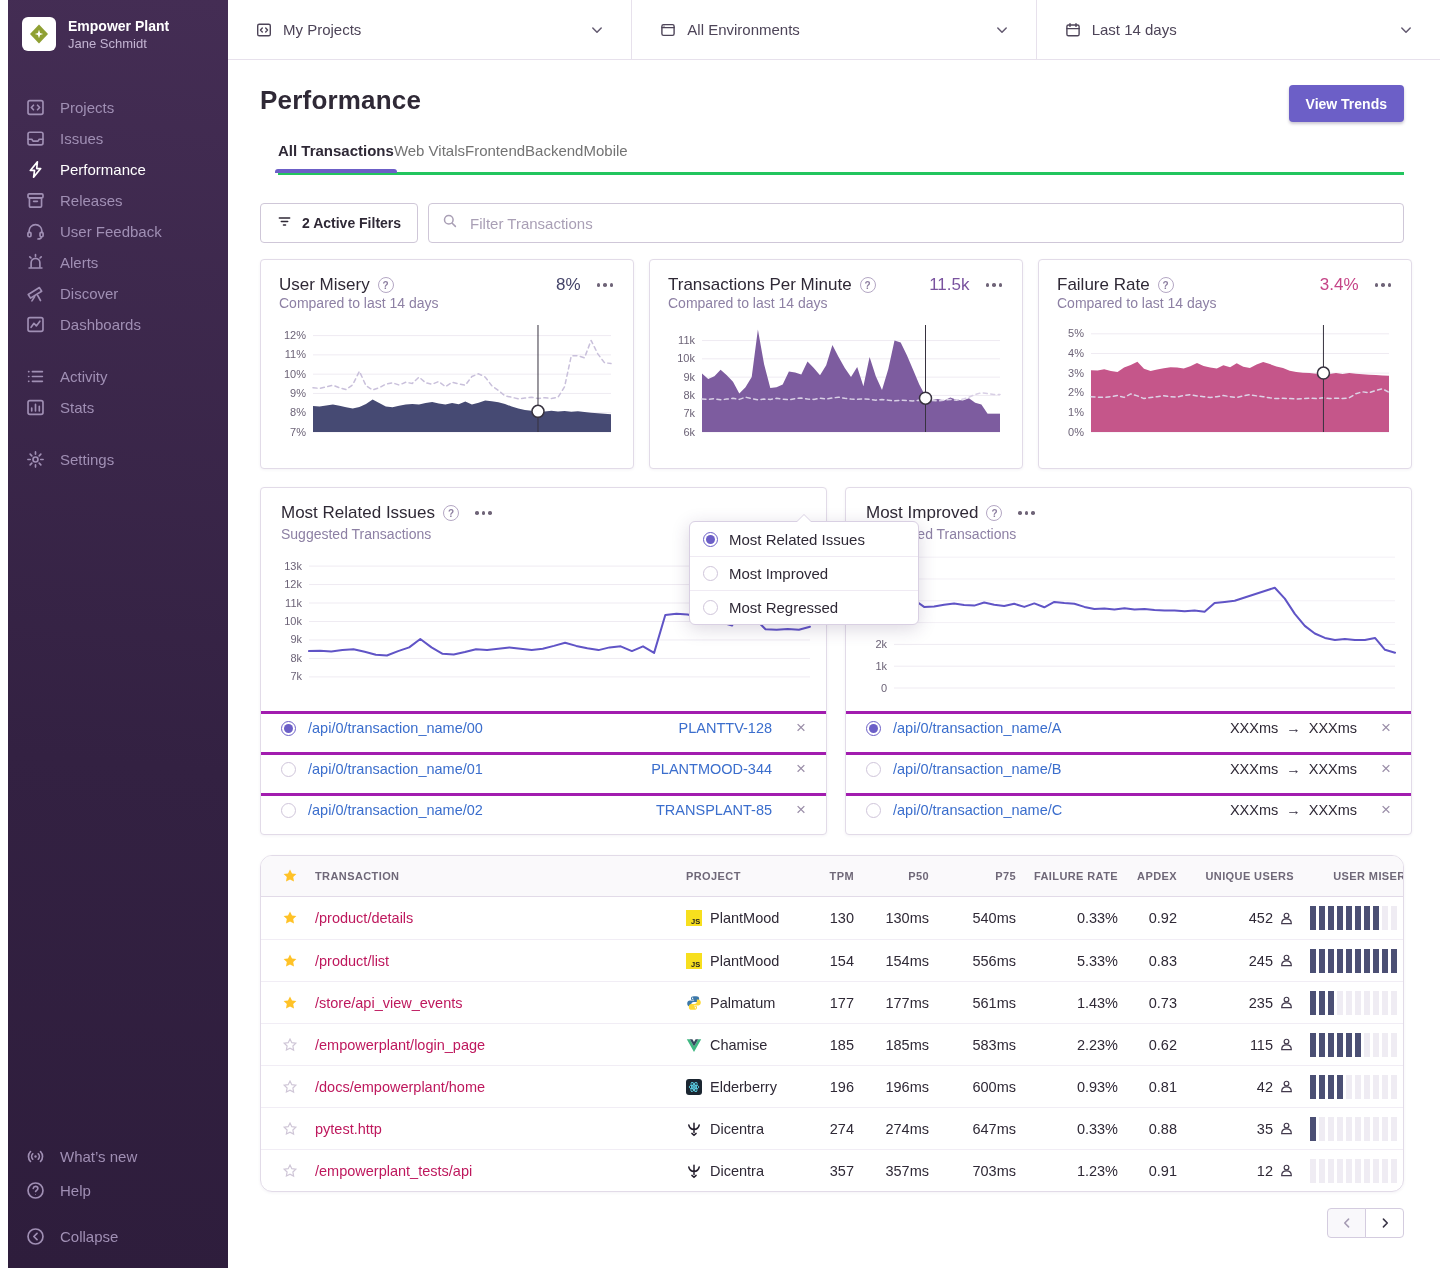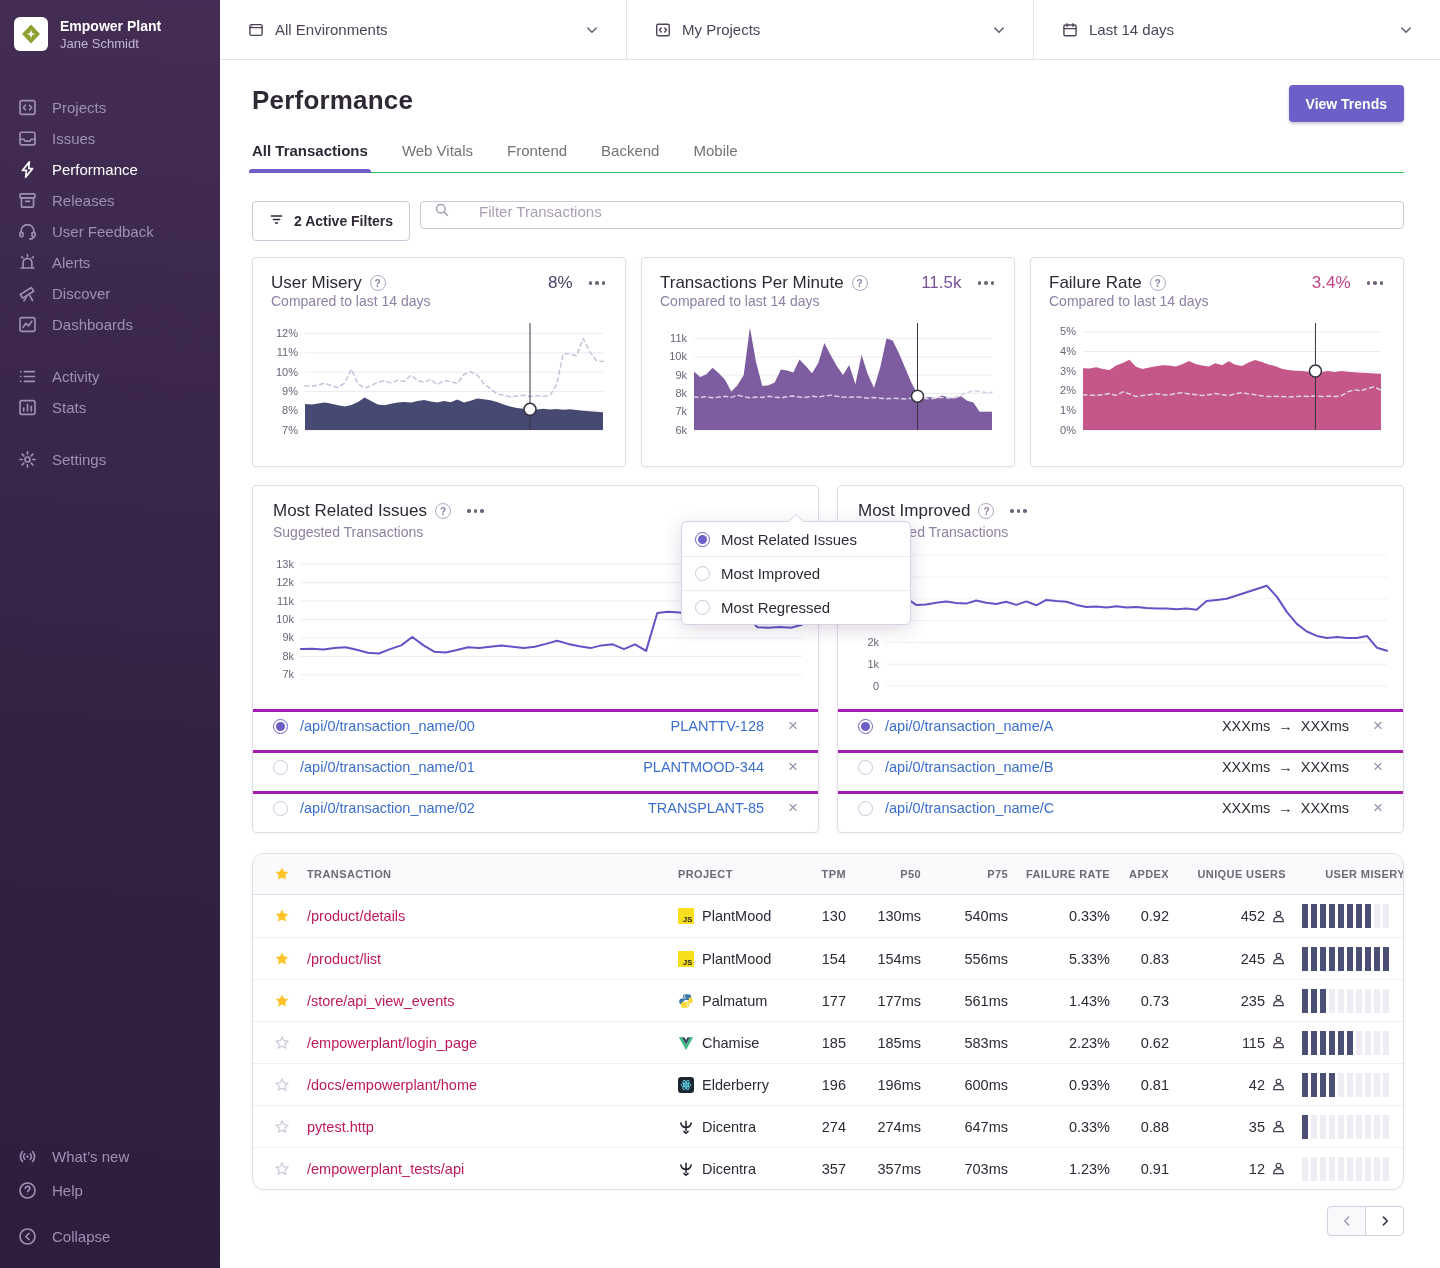--- a/index.html
+++ b/index.html
@@ -8,21 +8,21 @@
     width:1440px; height:1268px; overflow:hidden;
     font-family:"Liberation Sans","DejaVu Sans",sans-serif;
     background:#fff; color:#2f2936;
   }
   .app { display:flex; width:100%; height:100%; }
 
   
   .sidebar {
     width:220px; flex:0 0 220px; height:100%;
     background:linear-gradient(185deg,#442d54 0%,#332142 60%,#2e1d3c 100%);
-    color:#aique; color:#a495b6; display:flex; flex-direction:column;
+    color:#aique; color:#a495b6; display:flex; flex-direction:column;margin-left:8px;
   }
   .org { display:flex; gap:12px; padding:17px 14px; align-items:center; cursor:pointer; }
   .logo { width:34px; height:34px; background:#fff; border-radius:6px; display:flex; align-items:center; justify-content:center; flex:0 0 34px; }
   .org-name { color:#fff; font-weight:bold; font-size:14px; }
   .org-user { color:#c3b4d2; font-size:13px; margin-top:2px; }
   .nav { margin-top:24px; }
   .nav-item { display:flex; align-items:center; gap:15px; height:31px; padding-left:18px; font-size:15px; cursor:pointer; color:#a08fb4; }
   .nav-item svg { width:19px; height:19px; flex:0 0 19px; }
   .nav-item.active { color:#fff; }
   .nav-gap { height:21px; }
@@ -37,28 +37,28 @@
   .selector + .selector { border-left:1px solid #e7e1ec; }
   .selector .lab { display:flex; gap:11px; align-items:center; font-size:15px; }
   .selector svg { display:block; }
 
   .content { position:relative; padding:0 36px 0 32px; flex:1; }
 
   .page-head { display:flex; justify-content:space-between; align-items:flex-start; padding-top:25px; }
   .page-title { font-size:26px; font-weight:600; color:#2f2936; letter-spacing:.2px; }
   .btn-primary { background:#6c5fc7; color:#fff; font-weight:bold; font-size:14px; border:0; border-radius:4px; padding:0 17px; height:37px; box-shadow:0 2px 3px rgba(45,30,70,.25); cursor:pointer; font-family:inherit; }
 
-  .tabs { display:flex; gap:34px; margin-top:20px; border-bottom:1px solid #22c55e; }
+  .tabs { display:flex; margin-top:20px; border-bottom:3px solid #22c55e;margin-left:18px; }
   .tab { font-size:15px; color:#737373; padding-bottom:13px; position:relative; cursor:pointer; }
   .tab.active { color:#2f2936; font-weight:600; }
   .tab.active::after { content:""; position:absolute; left:-3px; right:-3px; bottom:-1px; height:4px; background:#6c5fc7; border-radius:3px 3px 0 0; }
 
   .filter-row { display:flex; gap:10px; margin-top:28px; }
   .btn-filter { display:flex; align-items:center; gap:10px; height:40px; padding:0 16px; border:1px solid #cfc7d8; border-radius:4px; background:#fff; font-size:14px; font-weight:bold; color:#2f2936; cursor:pointer; font-family:inherit; }
-  .searchbox { flex:1; display:flex; align-items:flex-start; gap:27px; height:28px; border:1px solid #cfc7d8; border-radius:4px; padding:0 13px; background:#fff; }
+  .searchbox { flex:1; display:flex; align-items:center; gap:10px; height:40px; border:1px solid #cfc7d8; border-radius:4px; padding:0 13px; background:#fff; }
   .searchbox input { border:0; outline:0; flex:1; font-size:15px; color:#2f2936; font-family:inherit; background:transparent; }
   .searchbox input::placeholder { color:#a99fb5; }
 
   
   .cards-row { display:flex; gap:15px; margin-top:16px; }
   .scard { flex:1; border:1px solid #e2dbe8; border-radius:4px; background:#fff; box-shadow:0 1px 3px rgba(70,50,100,.06); padding:15px 18px 10px; height:210px; }
   .card-head { display:flex; align-items:center; }
   .card-title { font-size:17px; color:#2f2936; display:flex; align-items:center; gap:8px; }
   .card-value { margin-left:auto; font-size:17px; font-weight:500; }
   .help { width:16px; height:16px; border-radius:50%; border:1.5px solid #b4a7c4; color:#8d7fa0; font-size:10px; font-weight:bold; display:flex; align-items:center; justify-content:center; }
@@ -271,41 +271,41 @@
         </div>
       </div>
   </aside>
 
   <div class="main">
     <div class="topbar" id="topbar">
         <div class="selector">
           <span class="lab">
             <span style="display: inline-flex; width: 16px; height: 16px; flex: 0 0 16px;">
               <svg viewBox="0 0 16 16" fill="none" stroke="currentColor" stroke-width="1.4" stroke-linecap="round" stroke-linejoin="round" width="16" height="16">
+                <rect x="1.7" y="2.2" width="12.6" height="11.6" rx="1.6"></rect>
+                <path d="M6.3 6.1 4.5 8l1.8 1.9M9.7 6.1 11.5 8l-1.8 1.9"></path>
+              </svg>
+            </span>
+            <span>My Projects</span>
+          </span>
+          <span style="display: inline-flex; width: 16px; height: 16px; flex: 0 0 16px; color: rgb(99, 90, 112);">
+            <svg viewBox="0 0 16 16" fill="none" stroke="currentColor" stroke-width="1.5" stroke-linecap="round" stroke-linejoin="round" width="16" height="16">
+              <path d="M3.8 6 8 10.2 12.2 6"></path>
+            </svg>
+          </span>
+        </div>
+        <div class="selector">
+          <span class="lab">
+            <span style="display: inline-flex; width: 16px; height: 16px; flex: 0 0 16px;">
+              <svg viewBox="0 0 16 16" fill="none" stroke="currentColor" stroke-width="1.4" stroke-linecap="round" stroke-linejoin="round" width="16" height="16">
                 <rect x="1.9" y="2.6" width="12.2" height="10.8" rx="1.6"></rect>
                 <path d="M1.9 5.6h12.2M4 4.1h.01"></path>
               </svg>
             </span>
             <span>All Environments</span>
-          </span>
-          <span style="display: inline-flex; width: 16px; height: 16px; flex: 0 0 16px; color: rgb(99, 90, 112);">
-            <svg viewBox="0 0 16 16" fill="none" stroke="currentColor" stroke-width="1.5" stroke-linecap="round" stroke-linejoin="round" width="16" height="16">
-              <path d="M3.8 6 8 10.2 12.2 6"></path>
-            </svg>
-          </span>
-        </div>
-        <div class="selector">
-          <span class="lab">
-            <span style="display: inline-flex; width: 16px; height: 16px; flex: 0 0 16px;">
-              <svg viewBox="0 0 16 16" fill="none" stroke="currentColor" stroke-width="1.4" stroke-linecap="round" stroke-linejoin="round" width="16" height="16">
-                <rect x="1.7" y="2.2" width="12.6" height="11.6" rx="1.6"></rect>
-                <path d="M6.3 6.1 4.5 8l1.8 1.9M9.7 6.1 11.5 8l-1.8 1.9"></path>
-              </svg>
-            </span>
-            <span>My Projects</span>
           </span>
           <span style="display: inline-flex; width: 16px; height: 16px; flex: 0 0 16px; color: rgb(99, 90, 112);">
             <svg viewBox="0 0 16 16" fill="none" stroke="currentColor" stroke-width="1.5" stroke-linecap="round" stroke-linejoin="round" width="16" height="16">
               <path d="M3.8 6 8 10.2 12.2 6"></path>
             </svg>
           </span>
         </div>
         <div class="selector">
           <span class="lab">
             <span style="display: inline-flex; width: 16px; height: 16px; flex: 0 0 16px;">

